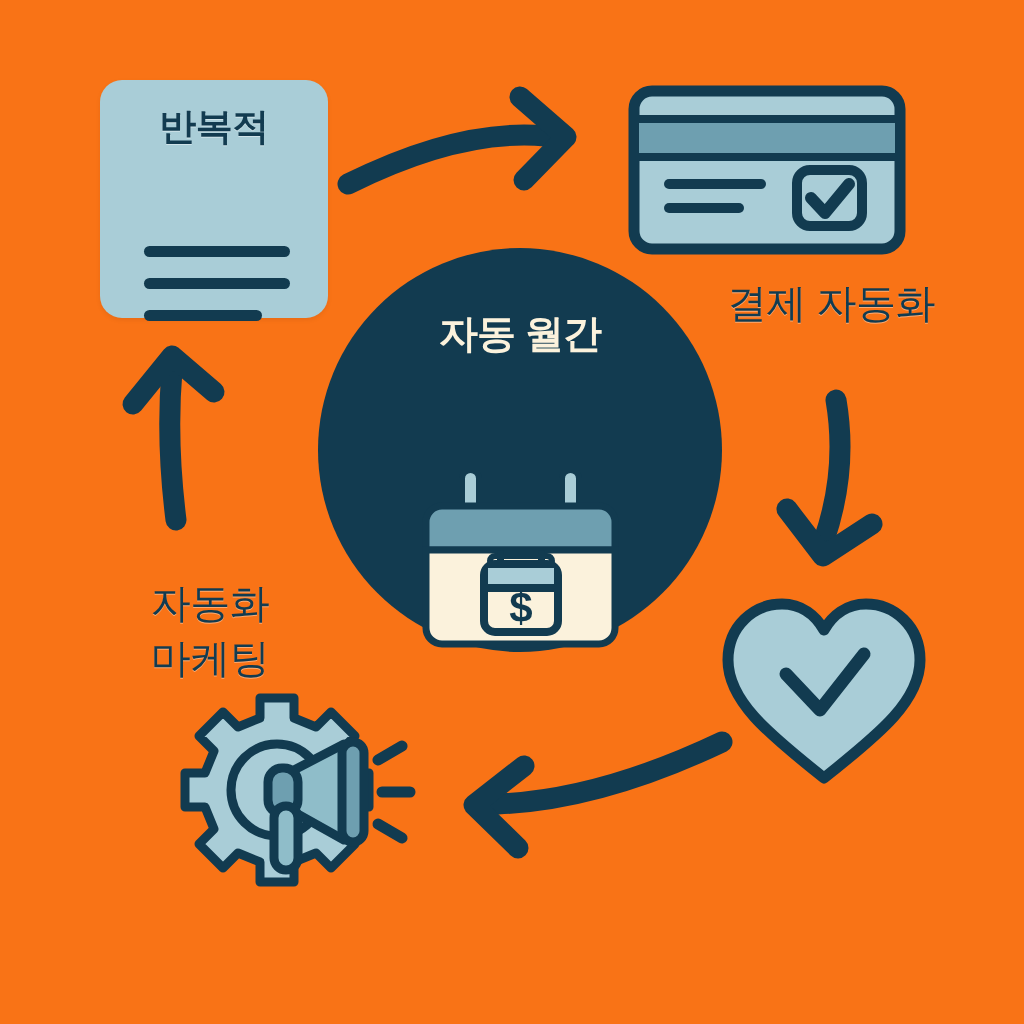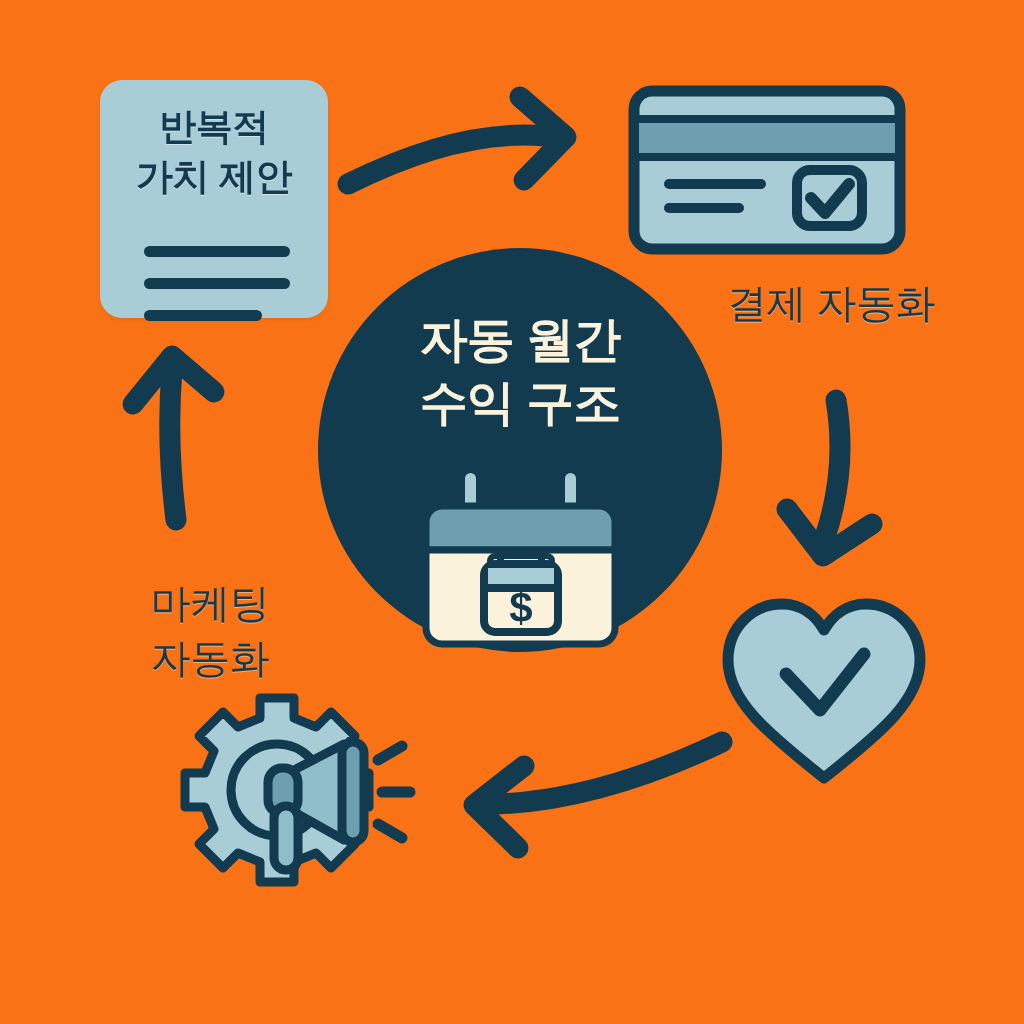--- a/index.html
+++ b/index.html
@@ -70,21 +70,21 @@
     border-radius: 50%;
     background: #123b50;
   }
   .center-title {
     position: absolute;
     left: 0;
     top: 60px;
     width: 100%;
     text-align: center;
     color: #fbf2dc;
-    font-size: 48px;
+    font-size: 39px;
     font-weight: 700;
     line-height: 1.32;
     letter-spacing: -1px;
   }
   .calendar-wrap {
     position: absolute;
     left: 50%;
     top: 222px;
     transform: translateX(-50%);
     width: 216px;
@@ -157,21 +157,20 @@
 
     <g>
       <path d="M 176 520 Q 166 440 172 370" fill="none" stroke="#123b50" stroke-width="21" stroke-linecap="round"></path>
       <path d="M 133 404 L 172 356 L 214 392" fill="none" stroke="#123b50" stroke-width="21" stroke-linecap="round" stroke-linejoin="round"></path>
     </g>
   </svg>
 
   <div class="doc-card">
     <div class="doc-card-title">
       <div>반복적</div>
-      <div>가치 제안</div>
     </div>
     <div class="doc-line l1"></div>
     <div class="doc-line l2"></div>
     <div class="doc-line l3"></div>
   </div>
 
   <div class="credit-card">
     <svg viewBox="0 0 278 170" width="278" height="170">
       <rect x="6" y="6" width="266" height="158" rx="18" fill="#a9cdd7" stroke="#123b50" stroke-width="11"></rect>
       <rect x="11" y="34" width="256" height="38" fill="#6e9fb0"></rect>
@@ -184,21 +183,20 @@
     </svg>
   </div>
 
   <div class="node-label label-payment">
     <div>결제 자동화</div>
   </div>
 
   <div class="center-circle">
     <div class="center-title">
       <div>자동 월간</div>
-      <div>수익 구조</div>
     </div>
     <div class="calendar-wrap">
       <svg viewBox="0 0 216 180" width="216" height="180">
 
         <rect x="50" y="0" width="17" height="46" rx="8.5" fill="#a9cdd7" stroke="#123b50" stroke-width="6"></rect>
         <rect x="150" y="0" width="17" height="46" rx="8.5" fill="#a9cdd7" stroke="#123b50" stroke-width="6"></rect>
 
         <path d="M 14 52 a 16 16 0 0 1 16 -16 h 157 a 16 16 0 0 1 16 16 v 28 h -189 z" fill="#6e9fb0" stroke="#123b50" stroke-width="7"></path>
 
         <path d="M 14 80 h 189 v 78 a 16 16 0 0 1 -16 16 h -157 a 16 16 0 0 1 -16 -16 z" fill="#fbf2dc" stroke="#123b50" stroke-width="7"></path>
@@ -247,17 +245,17 @@
 
       <g>
         <line x1="206" y1="72" x2="230" y2="58" stroke="#123b50" stroke-width="11" stroke-linecap="round"></line>
         <line x1="210" y1="104" x2="238" y2="104" stroke="#123b50" stroke-width="11" stroke-linecap="round"></line>
         <line x1="206" y1="136" x2="230" y2="150" stroke="#123b50" stroke-width="11" stroke-linecap="round"></line>
       </g>
     </svg>
   </div>
 
   <div class="node-label label-marketing">
+    <div>자동화</div>
     <div>마케팅</div>
-    <div>자동화</div>
   </div>
 
 </div>
 
 </body></html>

